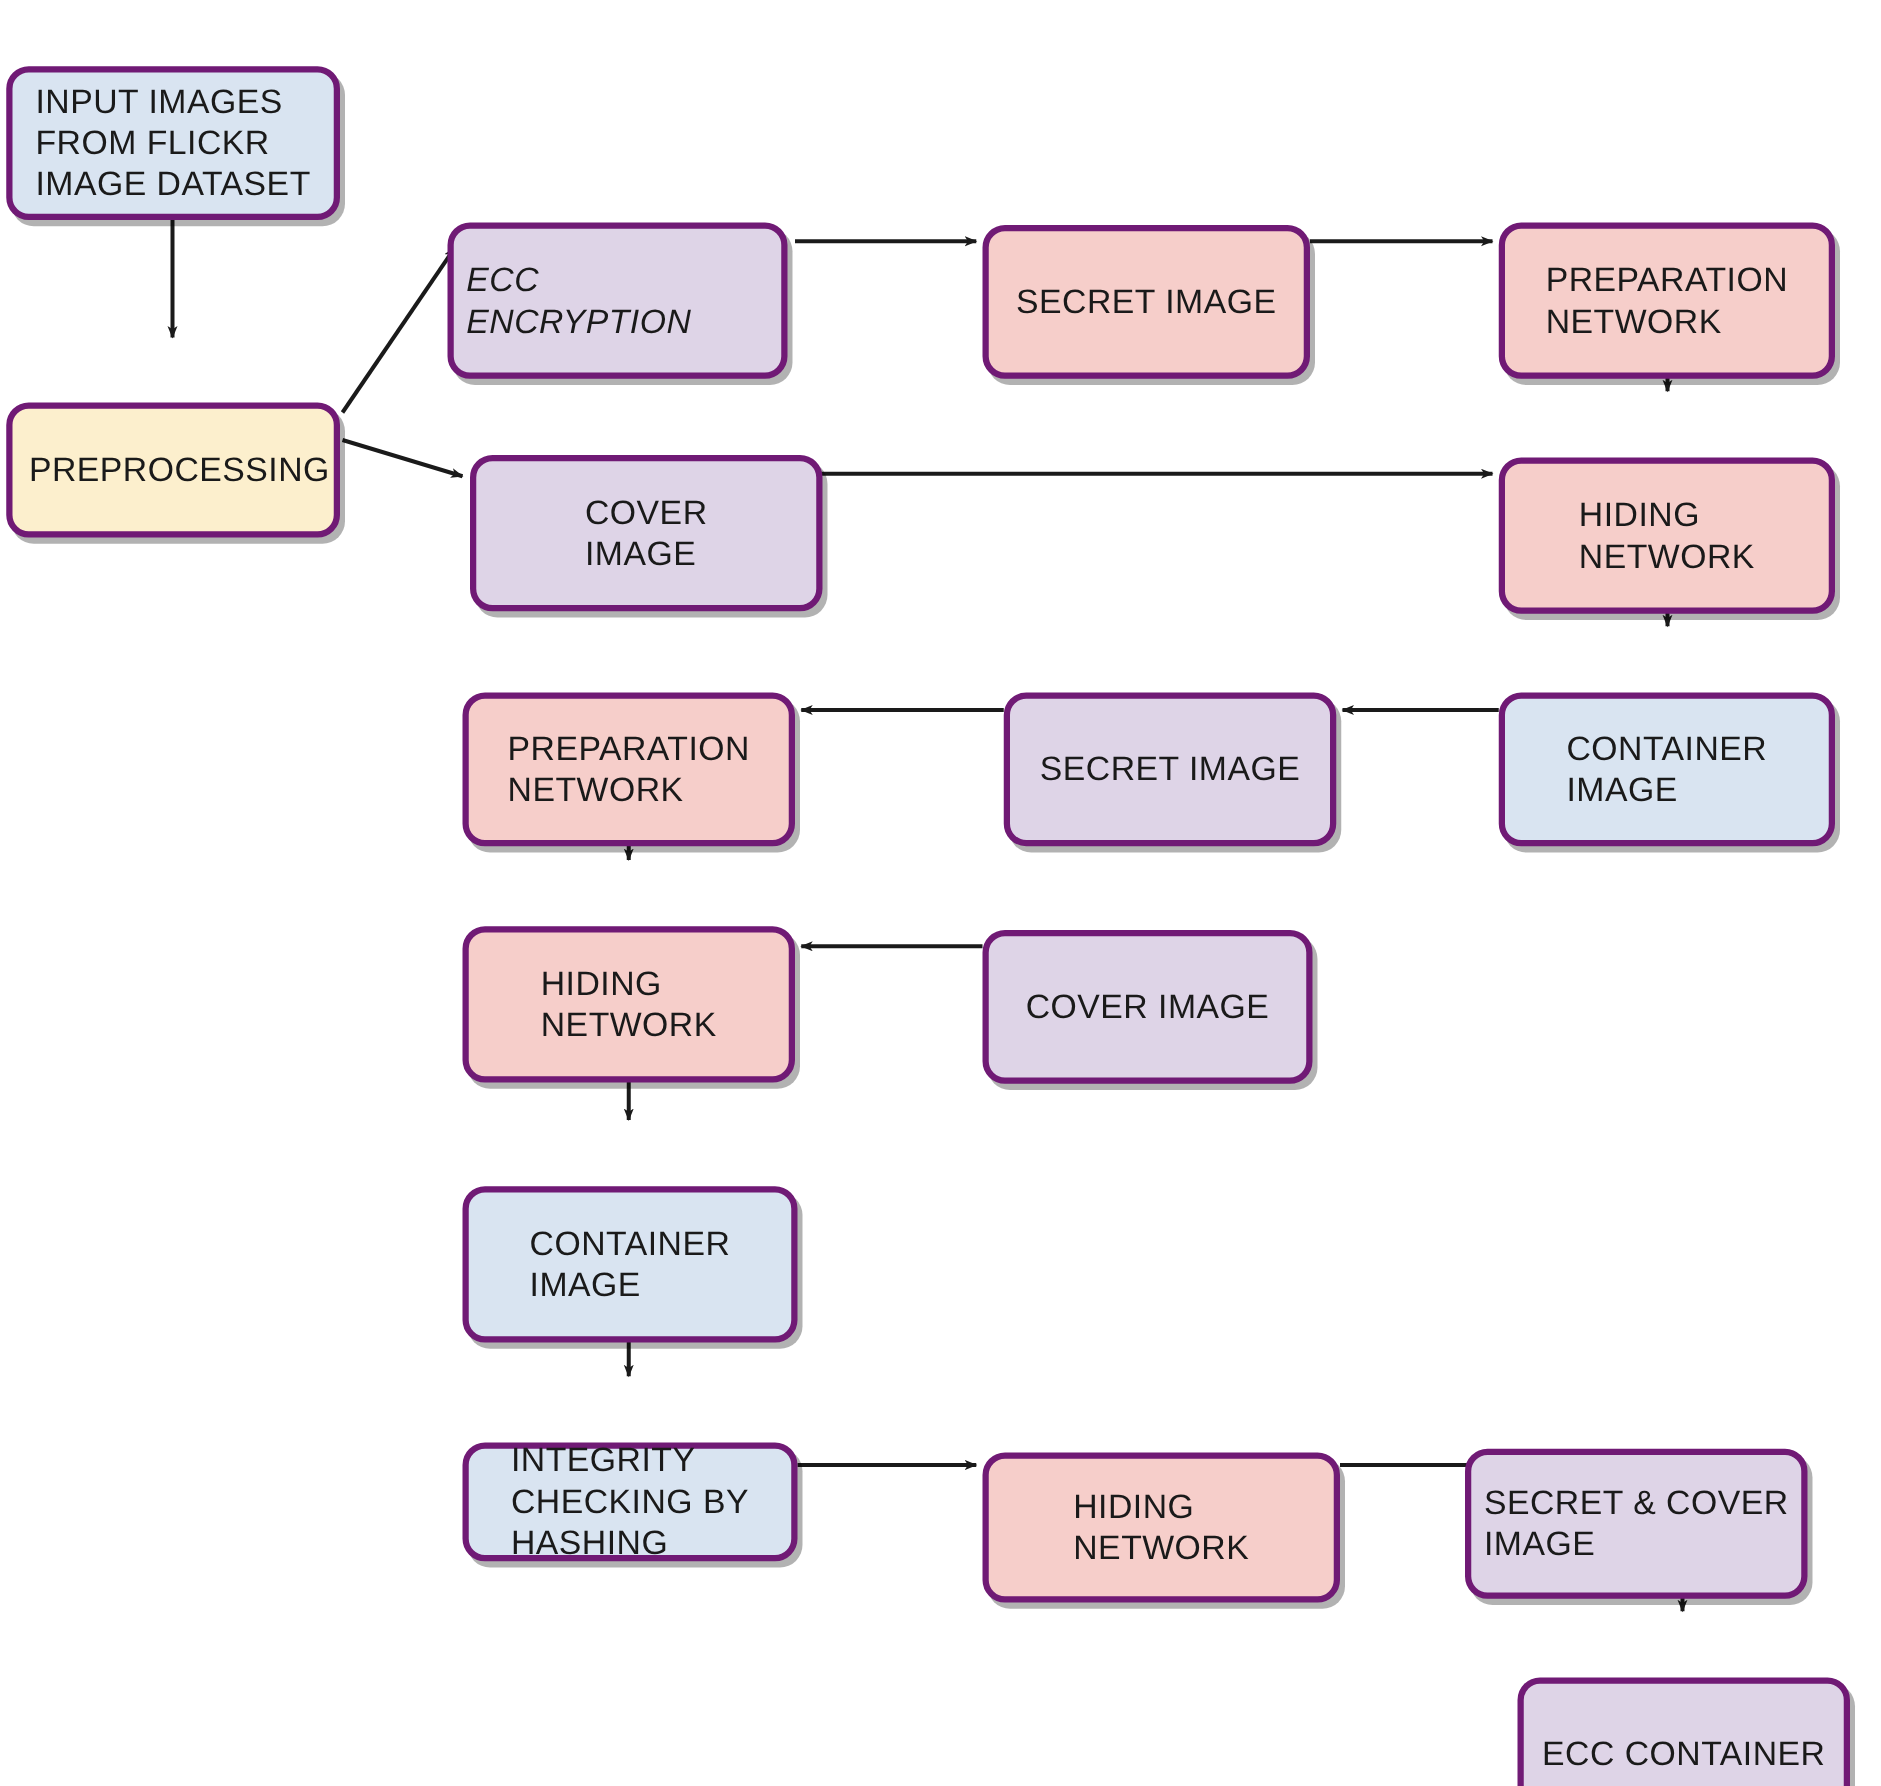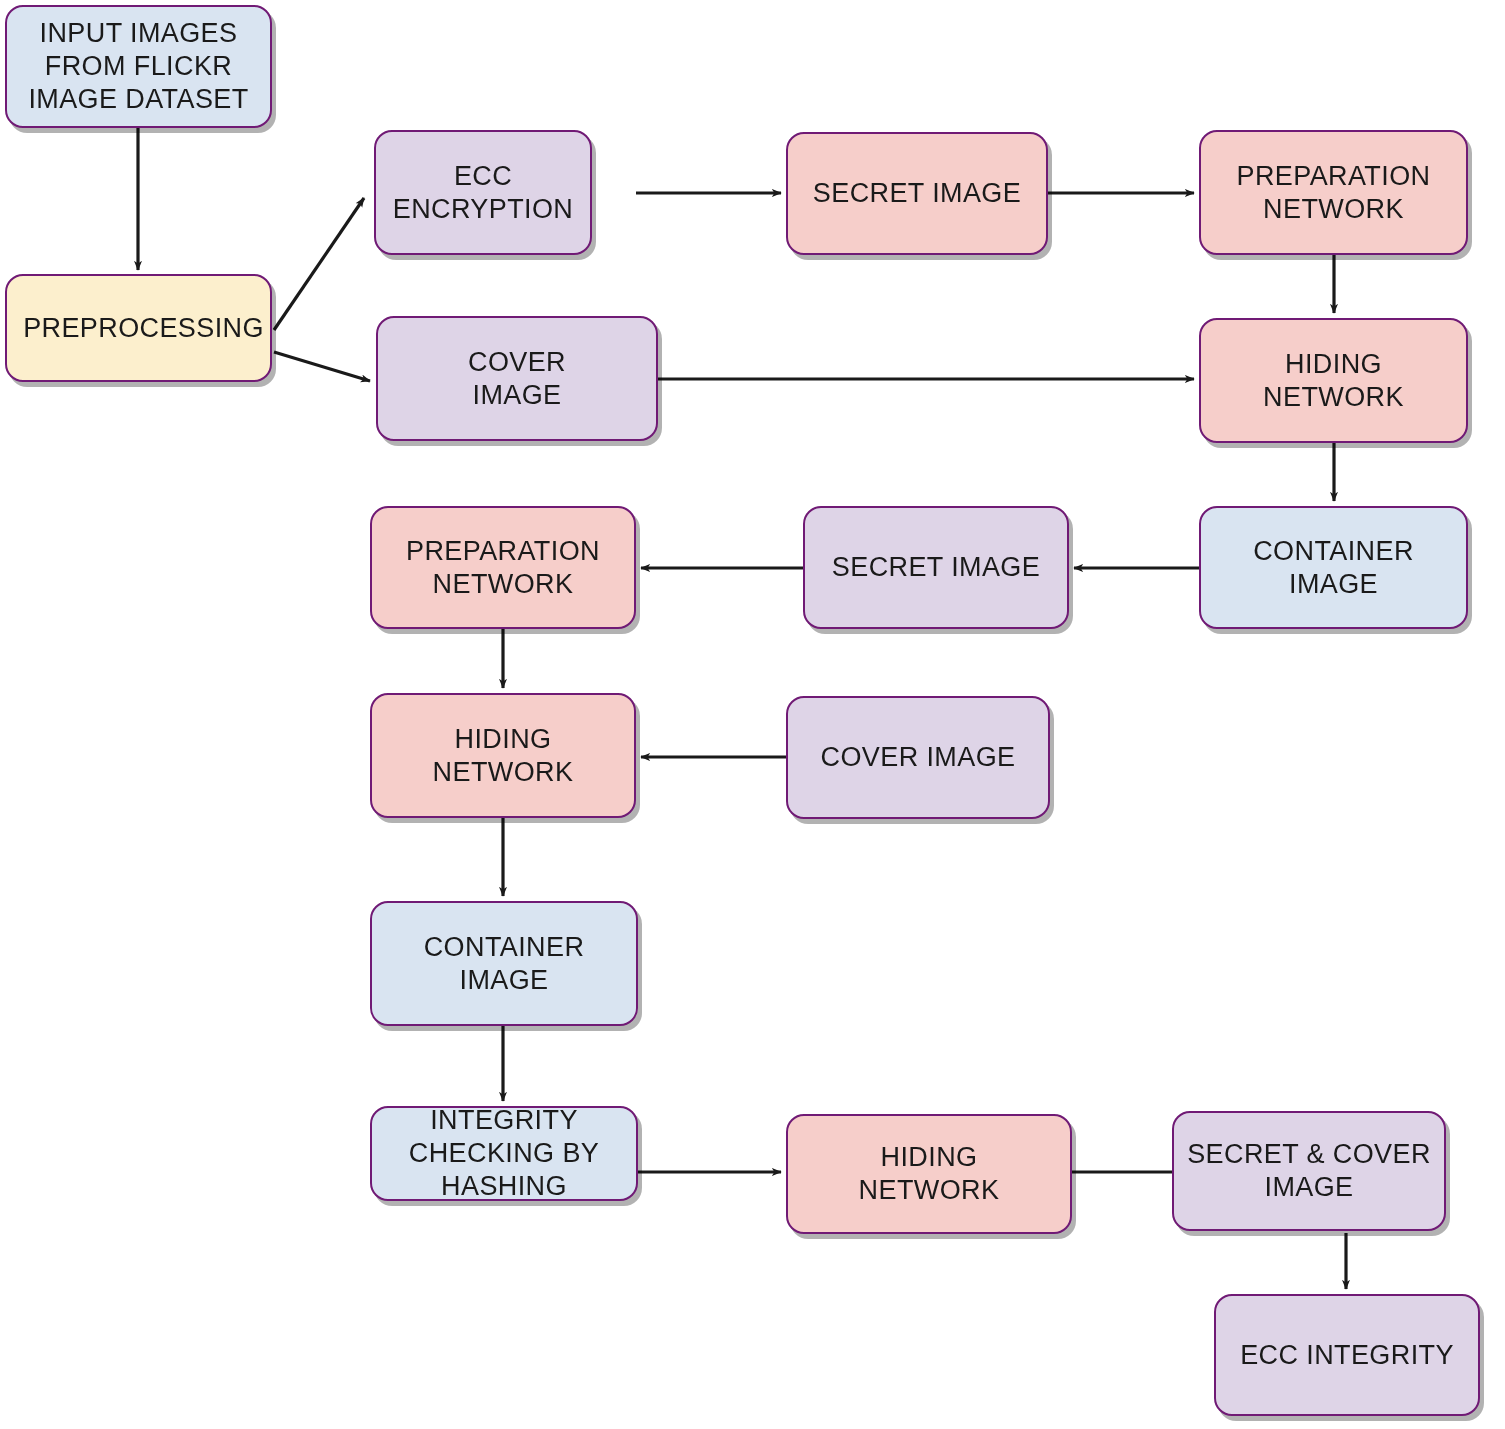--- a/index.html
+++ b/index.html
@@ -11,33 +11,34 @@
     position: relative;
     width: 1505px;
     height: 1429px;
     background: #ffffff;
     font-family: "Liberation Sans", sans-serif;
     overflow: hidden;
   }
   .node {
     position: absolute;
     box-sizing: border-box;
-    border: 2px solid #701a75;
+    border: 5px solid #701a75;
     border-radius: 18px;
     display: flex;
     align-items: center;
     justify-content: center;
-    text-align: center;
+    text-align: left;
     color: #1a1a1a;
     font-size: 27px;
     font-weight: 400;
     letter-spacing: 0.4px;
     line-height: 1.22;
     padding: 4px 10px;
     box-shadow: 4px 5px 0 rgba(0,0,0,0.30);
+    margin-top: 48px;
   }
   .node .lbl {
     display: block;
     white-space: pre-line;
   }
   .fill-blue    { background: #d9e4f1; }
   .fill-cream   { background: #fcefcd; }
   .fill-lav     { background: #ded4e7; }
   .fill-pink    { background: #f6ceca; }
 
@@ -102,21 +103,21 @@
   <div class="node fill-blue" style="left:5px;top:5px;width:267px;height:123px;">
     <span class="lbl">INPUT IMAGES
 FROM FLICKR
 IMAGE DATASET</span>
   </div>
 
   <div class="node fill-cream" style="left:5px;top:274px;width:267px;height:108px;padding-left:20px;">
     <span class="lbl">PREPROCESSING</span>
   </div>
 
-  <div class="node fill-lav" style="left:374px;top:130px;width:218px;height:125px;">
+  <div class="node fill-lav" style="left:358px;top:130px;width:272px;height:125px;font-style:italic;">
     <span class="lbl">ECC ENCRYPTION</span>
   </div>
 
   <div class="node fill-pink" style="left:786px;top:132px;width:262px;height:123px;">
     <span class="lbl">SECRET IMAGE</span>
   </div>
 
   <div class="node fill-pink" style="left:1199px;top:130px;width:269px;height:125px;">
     <span class="lbl">PREPARATION
 NETWORK</span>
@@ -170,16 +171,16 @@
     <span class="lbl">HIDING
 NETWORK</span>
   </div>
 
   <div class="node fill-lav" style="left:1172px;top:1111px;width:274px;height:120px;">
     <span class="lbl">SECRET  &amp; COVER
 IMAGE</span>
   </div>
 
   <div class="node fill-lav" style="left:1214px;top:1294px;width:266px;height:122px;">
-    <span class="lbl">ECC INTEGRITY</span>
+    <span class="lbl">ECC CONTAINER</span>
   </div>
 
 </div>
 
 </body></html>

